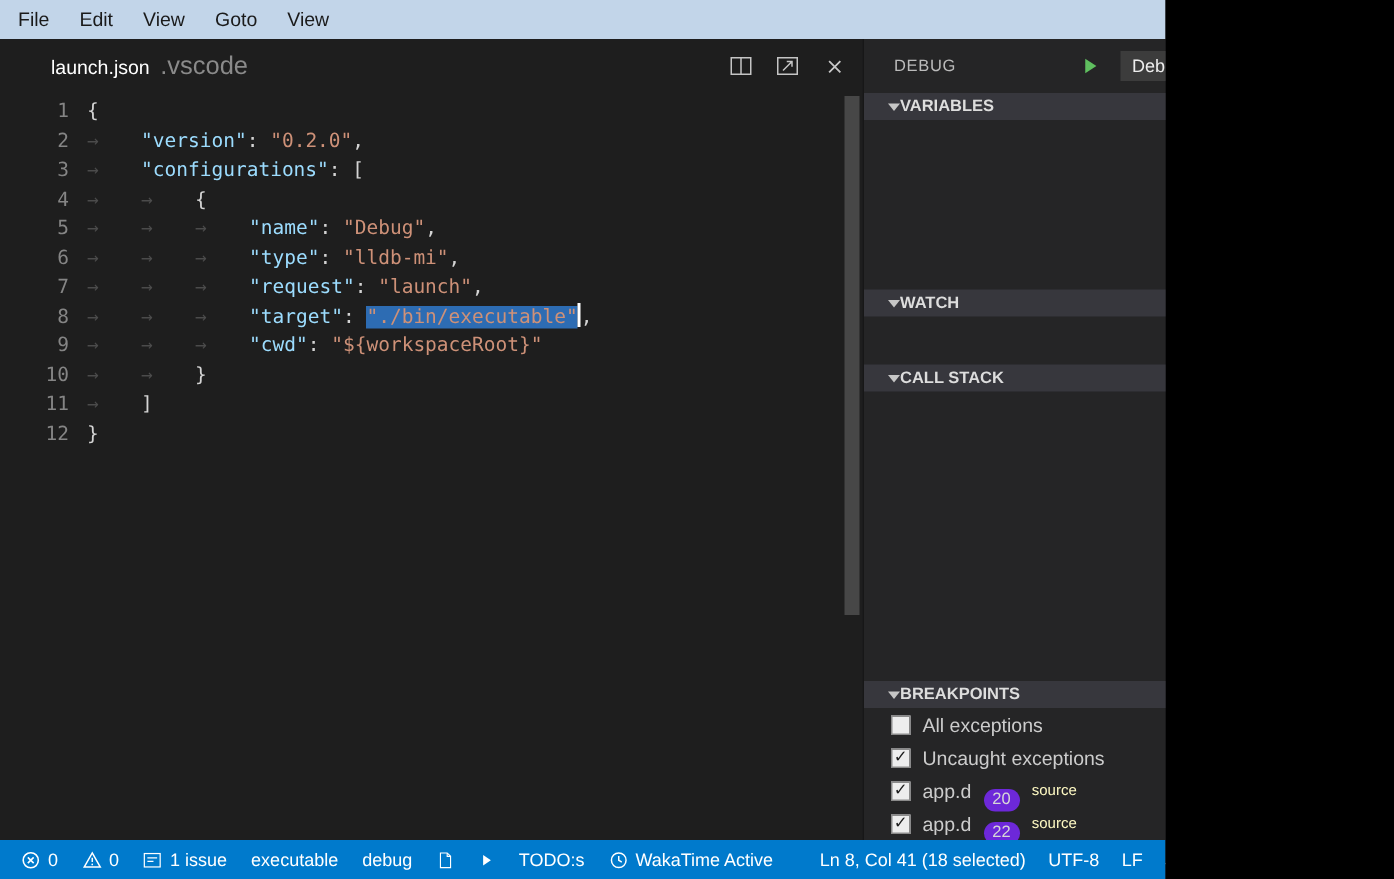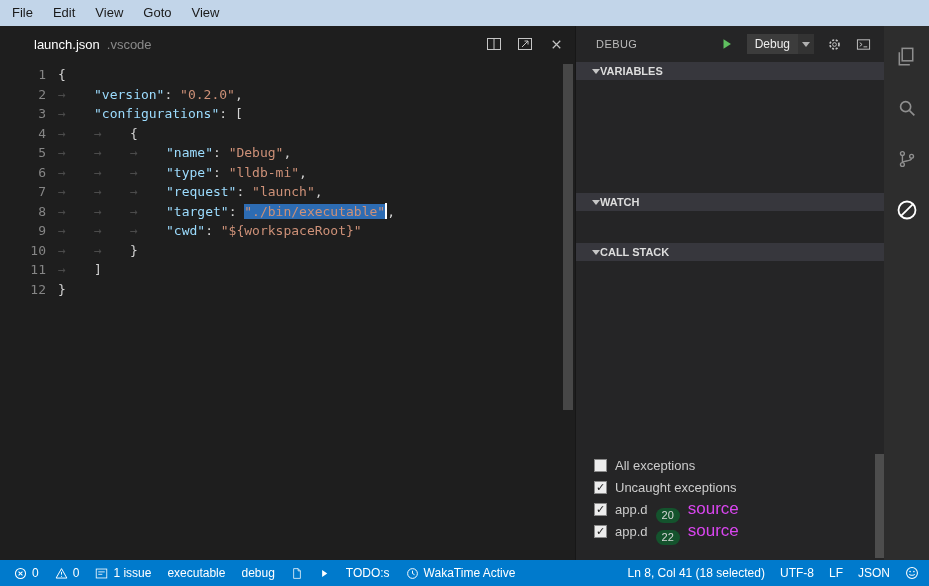--- a/index.html
+++ b/index.html
@@ -1,37 +1,37 @@
 <!DOCTYPE html>
 <html style="--status-bar: #007acc; --menu-bar: #c2d5e9; --editor-bg: #1e1e1e; --sidebar-bg: #252526; --selection: #2d6cb3; --key: #9cdcfe; --string: #ce9178; --accent-green: #5fbf5f;"><head>
 <meta charset="utf-8">
 <style>
   * { margin:0; padding:0; box-sizing:border-box; }
   html,body { background:#000; }
   .app {
-    position:relative; width:929px; height:586px; overflow:hidden;
+    position:relative; width:777px; height:586px; overflow:hidden;
     background:var(--editor-bg,#1e1e1e);
     font-family:"Liberation Sans", sans-serif;
     -webkit-font-smoothing:antialiased;
   }
   
   .menubar {
     height:26px; background:var(--menu-bar,#c2d5e9);
     display:flex; align-items:center; padding-left:2px;
     font-size:13px; color:#1a1a1a;
   }
   .menu-item { padding:0 10px; line-height:26px; cursor:default; }
   
   .main { position:absolute; top:26px; left:0; right:0; bottom:26px; display:flex; }
   
   .editor-group { flex:none; width:575px; position:relative; background:var(--editor-bg,#1e1e1e); }
   .tabbar { height:36px; display:flex; align-items:center; justify-content:space-between; }
   .tab { display:flex; align-items:center; gap:7px; height:36px; padding:0 14px 0 34px; }
   .tab-name { color:#ffffff; font-size:13px; }
-  .tab-path { color:#8a8a8a; font-size:13px; }
+  .tab-path { color:#8a8a8a; font-size:17px; }
   .tab-actions { display:flex; align-items:center; gap:13px; padding-right:10px; }
   .icon-btn { display:flex; align-items:center; justify-content:center; width:18px; height:18px; color:#c5c5c5; }
   .icon-btn span { display:flex; }
   .code-area {
     position:absolute; top:36px; left:0; right:14px; bottom:0;
     font-family:"DejaVu Sans Mono","Liberation Mono",monospace;
     font-size:13px; padding-top:3px; overflow:hidden;
   }
   .code-line { display:flex; height:19.5px; line-height:19.5px; white-space:pre; }
   .lineno { flex:0 0 46px; text-align:right; color:#858585; }
@@ -66,22 +66,22 @@
   .section-body { flex:none; }
   #variables-body { height:113px; }
   #watch-body { height:32px; }
   #callstack-body { height:193px; }
   #breakpoints-body { flex:1 1 auto; overflow:hidden; }
   .bp-row { display:flex; align-items:center; gap:8px; height:22px; padding-left:18px; font-size:13px; color:#cccccc; }
   .bp-check {
     width:13px; height:13px; flex:none; background:#ededed; border:1px solid #8a8a8a;
     display:flex; align-items:center; justify-content:center; font-size:11px; line-height:11px; color:#1b1b1b;
   }
-  .badge { background:#14532d; color:#d7d7d7; font-size:11px; border-radius:8px; padding:0 6px; line-height:15px;margin-top:12px; }
-  .bp-detail { color:#d946ef; font-size:17px; }
+  .badge { background:#6d28d9; color:#d7d7d7; font-size:11px; border-radius:8px; padding:0 6px; line-height:15px;margin-top:12px; }
+  .bp-detail { color:#fef9c3; font-size:10px; }
   .sidebar-scrollbar { position:absolute; top:0; right:0; bottom:0; width:9px; }
   .sidebar-scrollbar .thumb { position:absolute; right:0; width:9px; top:428px; height:104px; background:#4d4d4d; }
   
   .activitybar { flex:none; width:45px; background:#2d2d2d; display:flex; flex-direction:column; align-items:center; padding-top:5px; }
   .activity-item { width:45px; height:51px; display:flex; align-items:center; justify-content:center; color:#8f8f8f; }
   .activity-item.active { color:#ffffff; }
   .activity-item span { display:flex; }
   
   .statusbar {
     position:absolute; left:0; right:0; bottom:0; height:26px;
@@ -204,20 +204,24 @@
         <span data-name="section-title">WATCH</span>
       </div>
       <div class="section-body" id="watch-body" data-name="watch-content"></div>
 
       <div class="section-header" data-name="section-header-call-stack">
         <span class="twisty" data-name="chevron-expanded-icon"></span>
         <span data-name="section-title">CALL STACK</span>
       </div>
       <div class="section-body" id="callstack-body" data-name="call-stack-content"></div>
 
+      <div class="section-header" data-name="section-header-breakpoints">
+        <span class="twisty" data-name="chevron-expanded-icon"></span>
+        <span data-name="section-title">BREAKPOINTS</span>
+      </div>
       <div class="section-body" id="breakpoints-body" data-name="breakpoints-list">
           <div class="bp-row" data-name="breakpoint-item">
             <div class="bp-check" data-name="breakpoint-checkbox"></div>
             <span class="bp-label" data-name="breakpoint-label">All exceptions</span>
           </div>
           <div class="bp-row" data-name="breakpoint-item">
             <div class="bp-check" data-name="breakpoint-checkbox">✓</div>
             <span class="bp-label" data-name="breakpoint-label">Uncaught exceptions</span>
           </div>
           <div class="bp-row" data-name="breakpoint-item">

